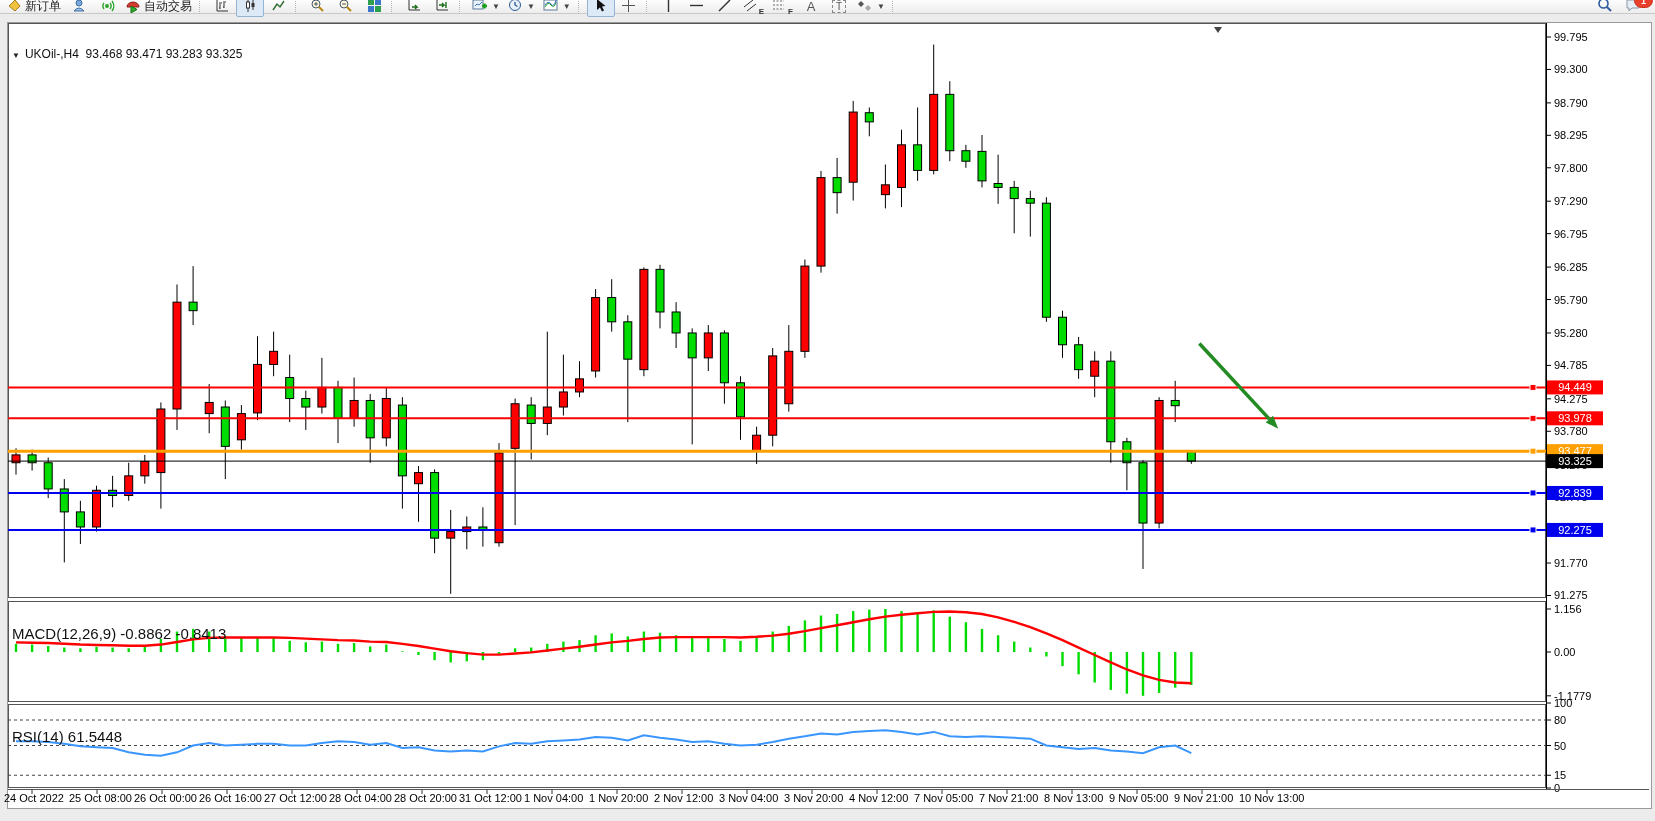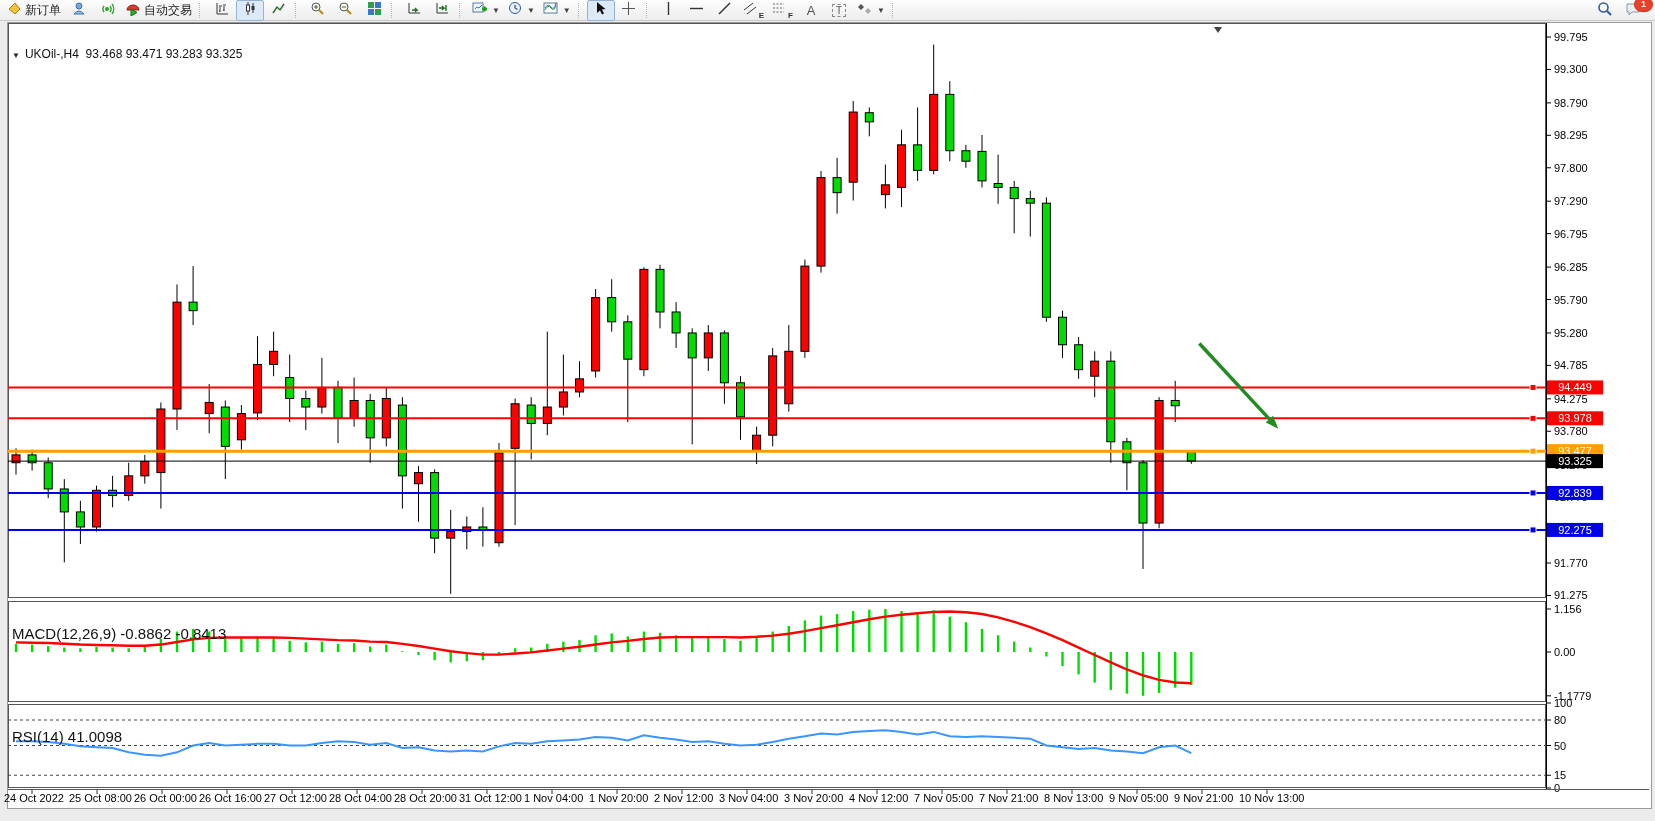--- a/index.html
+++ b/index.html
@@ -1,19 +1,19 @@
 <!DOCTYPE html>
 <html><head>
 <meta charset="utf-8">
 <style>
   html,body{margin:0;padding:0;}
   body{width:1655px;height:821px;overflow:hidden;background:#ececec;
        font-family:"Liberation Sans",sans-serif;-webkit-font-smoothing:antialiased;}
   
-  .toolbar{position:absolute;left:0;top:0;width:1655px;height:21px;
+  .toolbar{position:absolute;left:0;top:0;width:1655px;height:14px;
     background:linear-gradient(#fdfdfd,#ededed);border-bottom:1px solid #c9c9c9;
     display:flex;align-items:center;padding-left:3px;box-sizing:border-box;font-size:12px;color:#222;}
   .tbtn{height:19px;min-width:20px;display:flex;align-items:center;justify-content:center;
     gap:3px;padding:0 3px;border:1px solid transparent;border-radius:2px;cursor:default;}
   .tbtn.pressed{border:1px solid #93b4d4;background:#dce9f7;}
   .tsep{width:4px;height:15px;border-left:1px dotted #b5b5b5;margin:0 4px 0 3px;}
   .caret{font-size:8px;color:#444;margin-left:1px;}
   .tool-letter{font-size:11px;font-weight:700;color:#333;}
   .tf{font-size:11px;color:#333;padding:0 5px;}
   .tf.pressed{border:1px solid #93b4d4;background:#e2edf9;}
@@ -602,14 +602,14 @@
         <line x1="1202" y1="790" x2="1202" y2="794" stroke="#333"></line>
         <text x="1174" y="802" font-size="11" fill="#000">9 Nov 21:00</text>
         <line x1="1267" y1="790" x2="1267" y2="794" stroke="#333"></line>
         <text x="1239" y="802" font-size="11" fill="#000">10 Nov 13:00</text>
       </g>
     </svg>
   <div class="chart-title">
     <span class="dd">▼</span><span>UKOil-,H4</span>&nbsp;&nbsp;<span>93.468 93.471 93.283 93.325</span>
   </div>
   <div class="ind-label" id="macdlabel">MACD(12,26,9) -0.8862 -0.8413</div>
-  <div class="ind-label" id="rsilabel">RSI(14) 41.0098</div>
+  <div class="ind-label" id="rsilabel">RSI(14) 61.5448</div>
 </div>
 
 </body></html>

